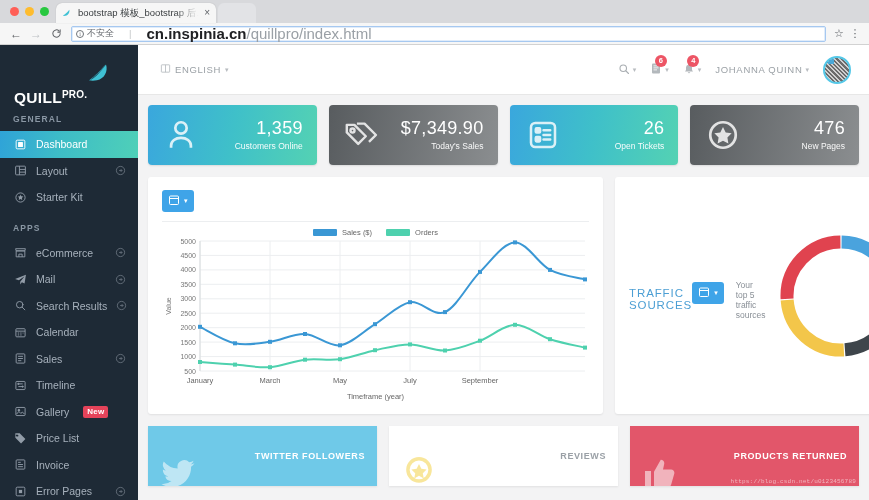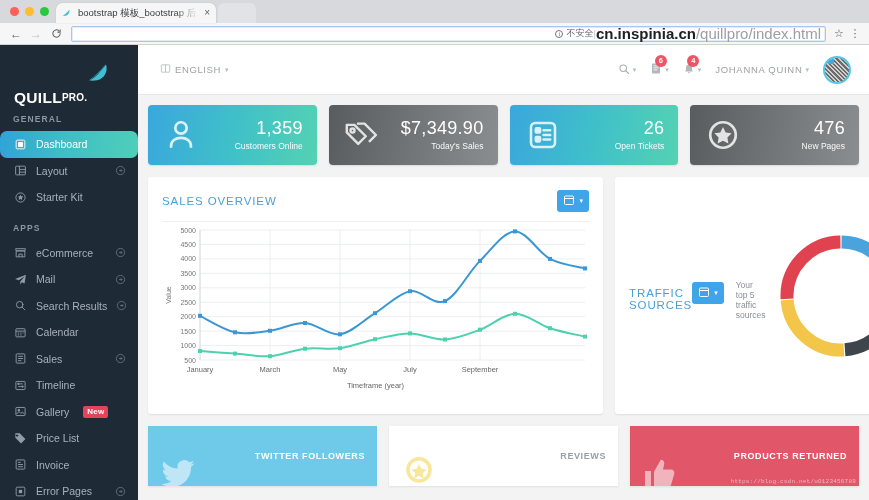--- a/index.html
+++ b/index.html
@@ -50,23 +50,22 @@
     border-bottom: 1px solid #d2d2d2;
   }
   .navbtn {
     width: 20px; height: 20px; display: flex; align-items: center; justify-content: center;
     color: #606367; font-size: 12px;
   }
   .navbtn.disabled { color: #bdc0c4; }
   .omnibox {
     flex: 1; height: 16px; background: #fff; border: 1px solid #a6c8f0;
     border-radius: 2px; display: flex; align-items: center;
-    padding: 0 4px; margin: 0 5px; font-size: 9.5px; gap: 0;
+    padding: 0 4px; margin: 0 5px; font-size: 9.5px; gap: 15px;
     box-shadow: inset 0 0 0 1px rgba(166,200,240,.35);
-    justify-content: flex-end;
   }
   .omni-warn { display: flex; align-items: center; gap: 3px; color: #5f6368; font-size: 9px; }
   .omni-circle {
     width: 8px; height: 8px; border-radius: 50%; border: 1px solid #70757a;
     display: flex; align-items: center; justify-content: center;
     font-size: 6px; line-height: 1; color: #70757a; font-family: "Liberation Serif", serif;
   }
   .omni-sep { color: #c4c7c9; }
   .omni-url { color: #9aa0a6; font-size: 15px; white-space: nowrap; }
   .omni-url b { color: #202124; font-weight: bold; }
@@ -82,33 +81,33 @@
   .sidebar {
     width: 138px; flex: 0 0 138px; background: #1e2a36; height: 455px;
     overflow: hidden; position: relative;
   }
   .brand {
     height: 57px; display: flex; align-items: center; padding-left: 14px;
     position: relative;
   }
   .brand-text {
     color: #fff; font-size: 15.5px; font-weight: bold; letter-spacing: .3px;
-    display: flex; align-items: center; margin-top: 48px;
+    display: flex; align-items: flex-start; margin-top: 48px;
   }
   .brand-text .pro { font-size: 10px; font-weight: bold; letter-spacing: .2px; }
   .brand-feather { margin-left: 1px; }
 
   .nav-head {
     color: #8a97a4; font-size: 8.5px; font-weight: bold; letter-spacing: 1.1px;
     padding: 12px 0 7px 13px; text-transform: uppercase;
   }
   .nav-item {
     height: 26.5px; display: flex; align-items: center; gap: 9px;
     padding: 0 12px 0 14px; color: #a7b1bc; font-size: 10.5px;
-    position: relative; white-space: nowrap; border-radius: 7px;
+    position: relative; white-space: nowrap;
   }
   .nav-item .ico { width: 13px; flex: 0 0 13px; display: flex; align-items: center; justify-content: center; opacity: .85; }
   .nav-item .lbl { flex: 1; }
   .nav-item .arrow { width: 11px; height: 11px; opacity: .6; flex: 0 0 11px; }
   .nav-item.active {
     background: linear-gradient(100deg, #2fa3d8 0%, #3ebdc6 45%, #4fd0b8 100%);
     color: #fff;
   }
   .nav-item.active .ico { opacity: 1; }
   .badge-new {
@@ -525,33 +524,42 @@
                 </svg>
               </span>
               <span class="w-txt"><span class="w-num">476</span><div class="w-lbl">New Pages</div></span>
             </div>
           </div>
 
         <div class="cards">
 
           <div class="card sales">
             <div class="card-head">
-              <div class="card-title">SALES OVERVIEW</div>
               <div class="card-btn">
                 <span>
                   <svg width="12" height="12" viewBox="0 0 24 24" fill="none" stroke="#fff" stroke-width="2">
                     <rect x="3" y="4" width="18" height="17" rx="2"></rect>
                       <path d="M3 9h18"></path>
                   </svg>
                 </span>
                 <span style="font-size:7px">▾</span>
               </div>
             </div>
             <div class="card-rule"></div>
             <div class="chart-wrap">
+              <div class="legend" id="sales-legend">
+                  <span class="legend-item">
+                    <span class="legend-swatch" style="background:#3a97d4"></span>
+                    <span>Sales ($)</span>
+                  </span>
+                  <span class="legend-item">
+                    <span class="legend-swatch" style="background:#4ed1ae"></span>
+                    <span>Orders</span>
+                  </span>
+                </div>
               <svg id="line-svg" width="427" height="150" viewBox="0 0 427 150">
                   <line x1="38" y1="134.0" x2="423" y2="134.0" stroke="#eceef0" stroke-width="1"></line>
                   <text x="34" y="136.5" text-anchor="end" font-size="7" fill="#777" font-family="Liberation Sans, sans-serif">500</text>
                   <line x1="38" y1="119.6" x2="423" y2="119.6" stroke="#eceef0" stroke-width="1"></line>
                   <text x="34" y="122.1" text-anchor="end" font-size="7" fill="#777" font-family="Liberation Sans, sans-serif">1000</text>
                   <line x1="38" y1="105.1" x2="423" y2="105.1" stroke="#eceef0" stroke-width="1"></line>
                   <text x="34" y="107.6" text-anchor="end" font-size="7" fill="#777" font-family="Liberation Sans, sans-serif">1500</text>
                   <line x1="38" y1="90.7" x2="423" y2="90.7" stroke="#eceef0" stroke-width="1"></line>
                   <text x="34" y="93.2" text-anchor="end" font-size="7" fill="#777" font-family="Liberation Sans, sans-serif">2000</text>
                   <line x1="38" y1="76.2" x2="423" y2="76.2" stroke="#eceef0" stroke-width="1"></line>

